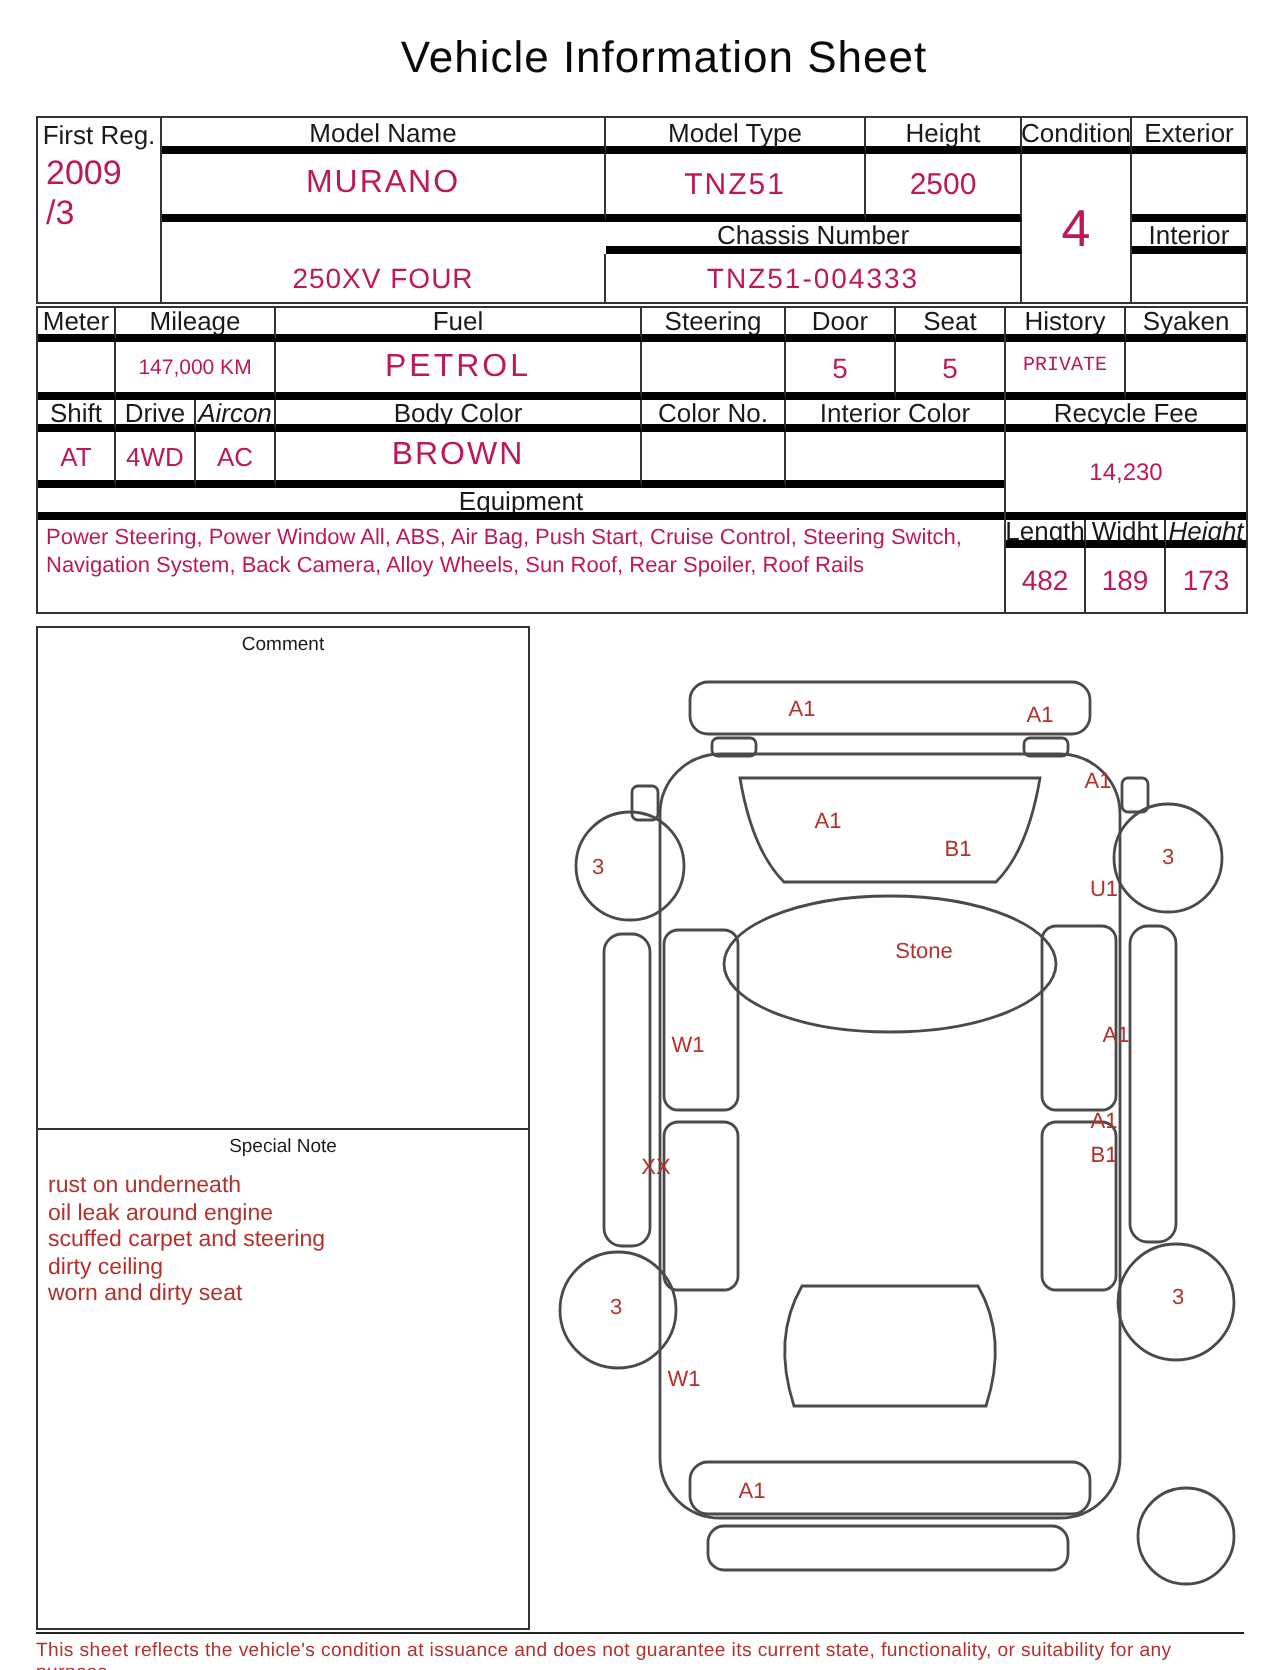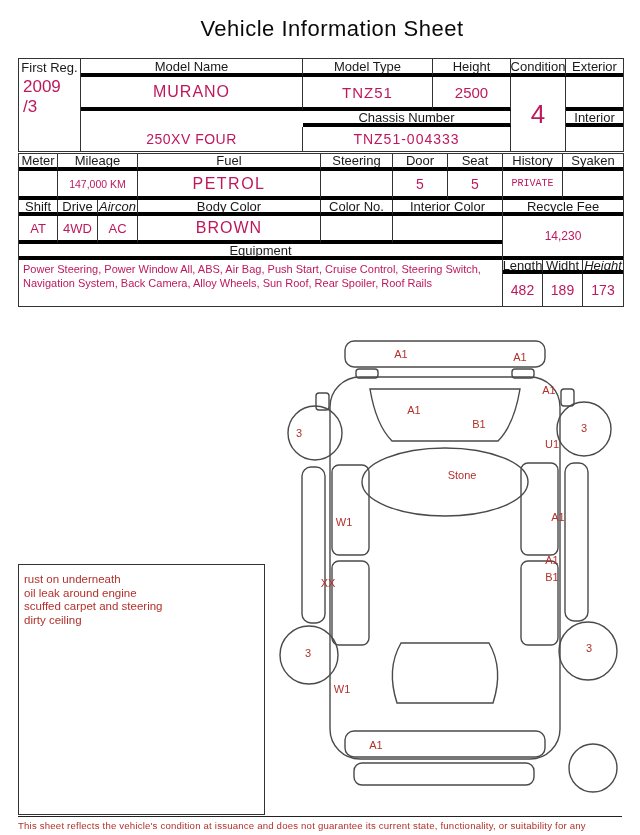--- a/index.html
+++ b/index.html
@@ -145,27 +145,32 @@
       <div class="cell br bb lbl" style="width:40px; height:14px;">Widht</div>
       <div class="cell bb lbl" style="width:40px; height:14px;font-style:italic;">Height</div>
     </div>
     <div class="t2r-row" style="height:32px;">
       <div class="cell br red" style="width:40px; height:32px; font-size:14px;">482</div>
       <div class="cell br red" style="width:40px; height:32px; font-size:14px;">189</div>
       <div class="cell red" style="width:40px; height:32px; font-size:14px;">173</div>
     </div>
   </div>
 
+  <div class="comment-box">
+    <div class="box-label">Comment</div>
+  </div>
 
   <div class="note-box">
+    <div class="box-label">Special Note</div>
     <div class="note-lines">
       <div>rust on underneath</div>
       <div>oil leak around engine</div>
       <div>scuffed carpet and steering</div>
       <div>dirty ceiling</div>
+      <div>worn and dirty seat</div>
     </div>
   </div>
 
   <div class="diagram">
     <svg viewBox="0 0 370 500" width="370" height="500">
       <g class="car-shape">
 
         <rect x="77" y="26" width="200" height="26" rx="9"></rect>
         <rect x="88" y="54" width="22" height="9" rx="3"></rect>
         <rect x="244" y="54" width="22" height="9" rx="3"></rect>

